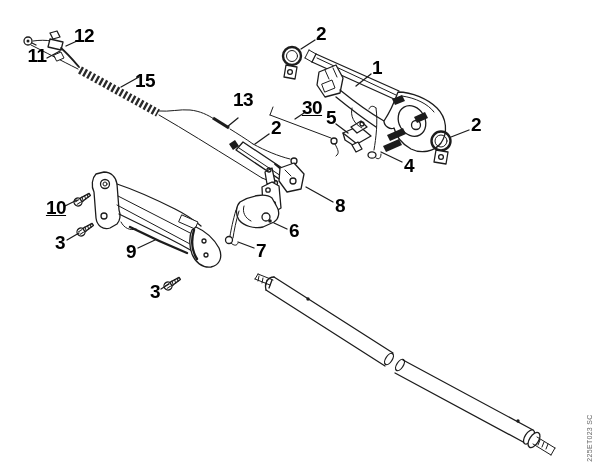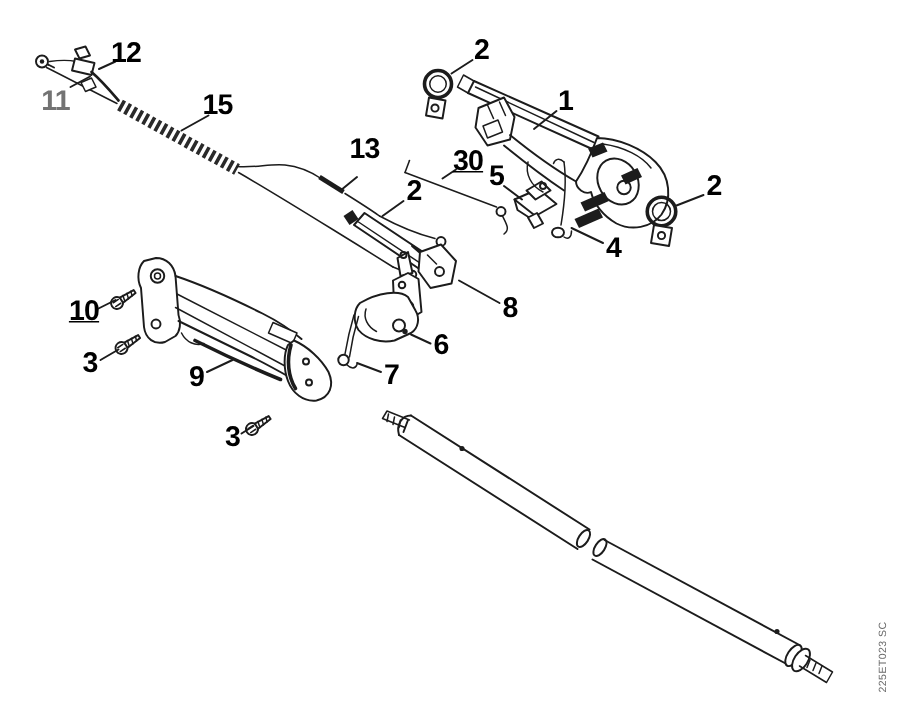--- a/index.html
+++ b/index.html
@@ -238,22 +238,22 @@
       <div class="callout" style="left: 476px; top: 125px; color: rgb(0, 0, 0);">2</div>
       <div class="callout" style="left: 60px; top: 243px; color: rgb(0, 0, 0);">3</div>
       <div class="callout" style="left: 155px; top: 292px; color: rgb(0, 0, 0);">3</div>
       <div class="callout" style="left: 409px; top: 166px; color: rgb(0, 0, 0);">4</div>
       <div class="callout" style="left: 331px; top: 118px; color: rgb(0, 0, 0);">5</div>
       <div class="callout" style="left: 294px; top: 231px; color: rgb(0, 0, 0);">6</div>
       <div class="callout" style="left: 261px; top: 251px; color: rgb(0, 0, 0);">7</div>
       <div class="callout" style="left: 340px; top: 206px; color: rgb(0, 0, 0);">8</div>
       <div class="callout" style="left: 131px; top: 252px; color: rgb(0, 0, 0);">9</div>
       <div class="callout" style="left: 56px; top: 208px; color: rgb(0, 0, 0); text-decoration: underline;">10</div>
-      <div class="callout" style="left: 37px; top: 68px; color: #737373;">11</div>
+      <div class="callout" style="left: 37px; top: 56px; color: #000000;">11</div>
       <div class="callout" style="left: 84px; top: 36px; color: rgb(0, 0, 0);">12</div>
       <div class="callout" style="left: 243px; top: 100px; color: rgb(0, 0, 0);">13</div>
       <div class="callout" style="left: 276px; top: 128px; color: rgb(0, 0, 0);">2</div>
-      <div class="callout" style="left: 145px; top: 71px; color: rgb(0, 0, 0);">15</div>
+      <div class="callout" style="left: 145px; top: 81px; color: rgb(0, 0, 0);">15</div>
       <div class="callout" style="left: 312px; top: 108px; color: rgb(0, 0, 0); text-decoration: underline;">30</div>
     </div>
 
   <div class="drawing-code">225ET023 SC</div>
 </div>
 
 </body></html>

